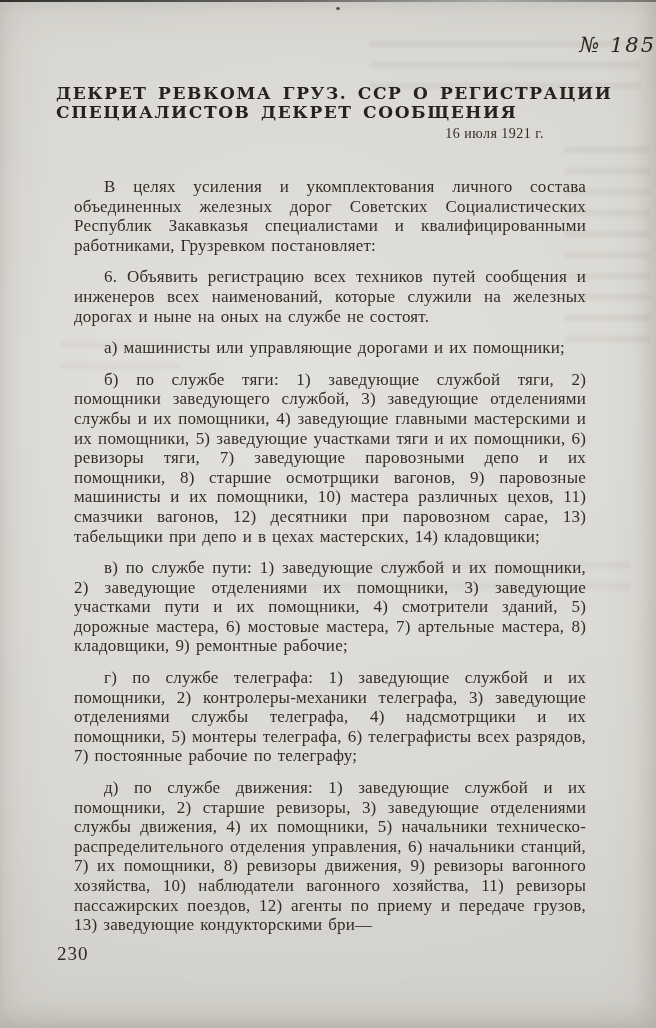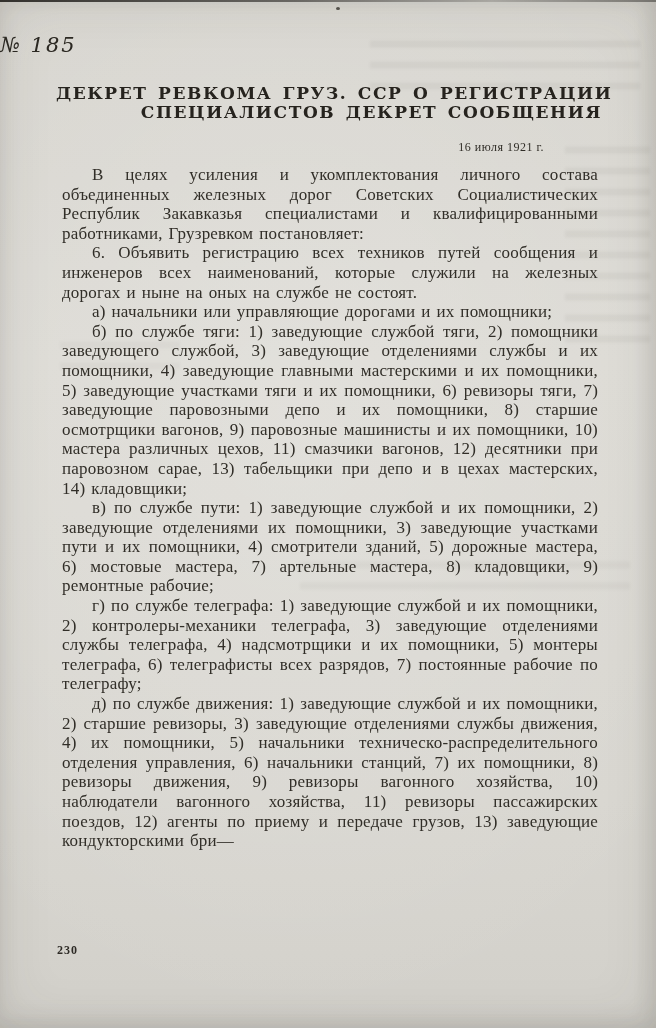--- a/index.html
+++ b/index.html
@@ -51,71 +51,70 @@
   }
   .smudge-1 { left: 370px; top: 34px; width: 270px; height: 58px; }
   .smudge-2 { left: 565px; top: 140px; width: 85px; height: 210px; }
   .smudge-3 { left: 60px;  top: 335px; width: 120px; height: 40px; opacity: 0.04; }
   .smudge-4 { left: 300px; top: 555px; width: 330px; height: 48px; opacity: 0.045; }
 
   .doc-number {
     position: absolute;
     top: 33px; left: 0;
     width: 100%;
-    text-align: left;
+    text-align: right;
     font-family: "DejaVu Serif", serif;
     font-style: italic;
     font-size: 21px;
     letter-spacing: 2px;
     color: #2b2822;
   }
   .title {
     position: absolute;
     top: 84px; left: 56px; right: 54px;
     margin: 0;
-    text-align: right;
+    text-align: left;
     font-family: "DejaVu Serif", serif;
     font-weight: 700;
     font-size: 17px;
     line-height: 19px;
     letter-spacing: 1.6px;
     word-spacing: 3px;
     color: #26231e;
   }
   .title .title-line { display: block; white-space: nowrap; }
   .date {
     position: absolute;
-    top: 140px; right: 112px;
-    font-size: 12px;
+    top: 126px; right: 112px;
+    font-size: 14px;
     letter-spacing: 0.5px;
     color: #302d27;
   }
   .body {
     position: absolute;
     top: 165px; left: 62px; right: 58px;
     bottom: 70px;
     overflow: hidden;
     font-size: 17px;
     line-height: 19.6px;
     letter-spacing: 0.2px;
     word-spacing: 1.5px;
     text-align: justify;
   }
   .body p {
-    margin: 0;
+    margin: 12px;
     text-indent: 30px;
     hyphens: auto;
   }
   .page-number {
     position: absolute;
     left: 57px; top: 943px;
-    font-size: 12px;
+    font-size: 19px;
     letter-spacing: 1px;
     color: #2e2b26;
-    font-weight: bold;
   }
 </style>
 </head>
 <body>
 
 <div class="page">
   <div class="edge-top"></div>
   <div class="speck"></div>
   <div class="smudge smudge-1"></div>
   <div class="smudge smudge-2"></div>
@@ -127,21 +126,21 @@
   <h1 class="title">
     <span class="title-line">ДЕКРЕТ РЕВКОМА ГРУЗ. ССР О РЕГИСТРАЦИИ</span>
     <span class="title-line">СПЕЦИАЛИСТОВ ДЕКРЕТ СООБЩЕНИЯ</span>
   </h1>
 
   <div class="date">16 июля 1921 г.</div>
 
   <div class="body">
     <p>В целях усиления и укомплектования личного состава объединенных железных дорог Советских Социалистических Республик Закавказья специалистами и квалифицированными работниками, Грузревком постановляет:</p>
     <p>6. Объявить регистрацию всех техников путей сообщения и инженеров всех наименований, которые служили на железных дорогах и ныне на оных на службе не состоят.</p>
-    <p>а) начальники или управляющие дорогами и их помощники;</p>
+    <p>а) машинисты или управляющие дорогами и их помощники;</p>
     <p>б) по службе тяги: 1) заведующие службой тяги, 2) помощники заведующего службой, 3) заведующие отделениями службы и их помощники, 4) заведующие главными мастерскими и их помощники, 5) заведующие участками тяги и их помощники, 6) ревизоры тяги, 7) заведующие паровозными депо и их помощники, 8) старшие осмотрщики вагонов, 9) паровозные машинисты и их помощники, 10) мастера различных цехов, 11) смазчики вагонов, 12) десятники при паровозном сарае, 13) табельщики при депо и в цехах мастерских, 14) кладовщики;</p>
     <p>в) по службе пути: 1) заведующие службой и их помощники, 2) заведующие отделениями их помощники, 3) заведующие участками пути и их помощники, 4) смотрители зданий, 5) дорожные мастера, 6) мостовые мастера, 7) артельные мастера, 8) кладовщики, 9) ремонтные рабочие;</p>
     <p>г) по службе телеграфа: 1) заведующие службой и их помощники, 2) контролеры-механики телеграфа, 3) заведующие отделениями службы телеграфа, 4) надсмотрщики и их помощники, 5) монтеры телеграфа, 6) телеграфисты всех разрядов, 7) постоянные рабочие по телеграфу;</p>
     <p>д) по службе движения: 1) заведующие службой и их помощники, 2) старшие ревизоры, 3) заведующие отделениями службы движения, 4) их помощники, 5) начальники техническо-распределительного отделения управления, 6) начальники станций, 7) их помощники, 8) ревизоры движения, 9) ревизоры вагонного хозяйства, 10) наблюдатели вагонного хозяйства, 11) ревизоры пассажирских поездов, 12) агенты по приему и передаче грузов, 13) заведующие кондукторскими бри—</p>
   </div>
 
   <div class="page-number">230</div>
 </div>
 
 </body></html>

